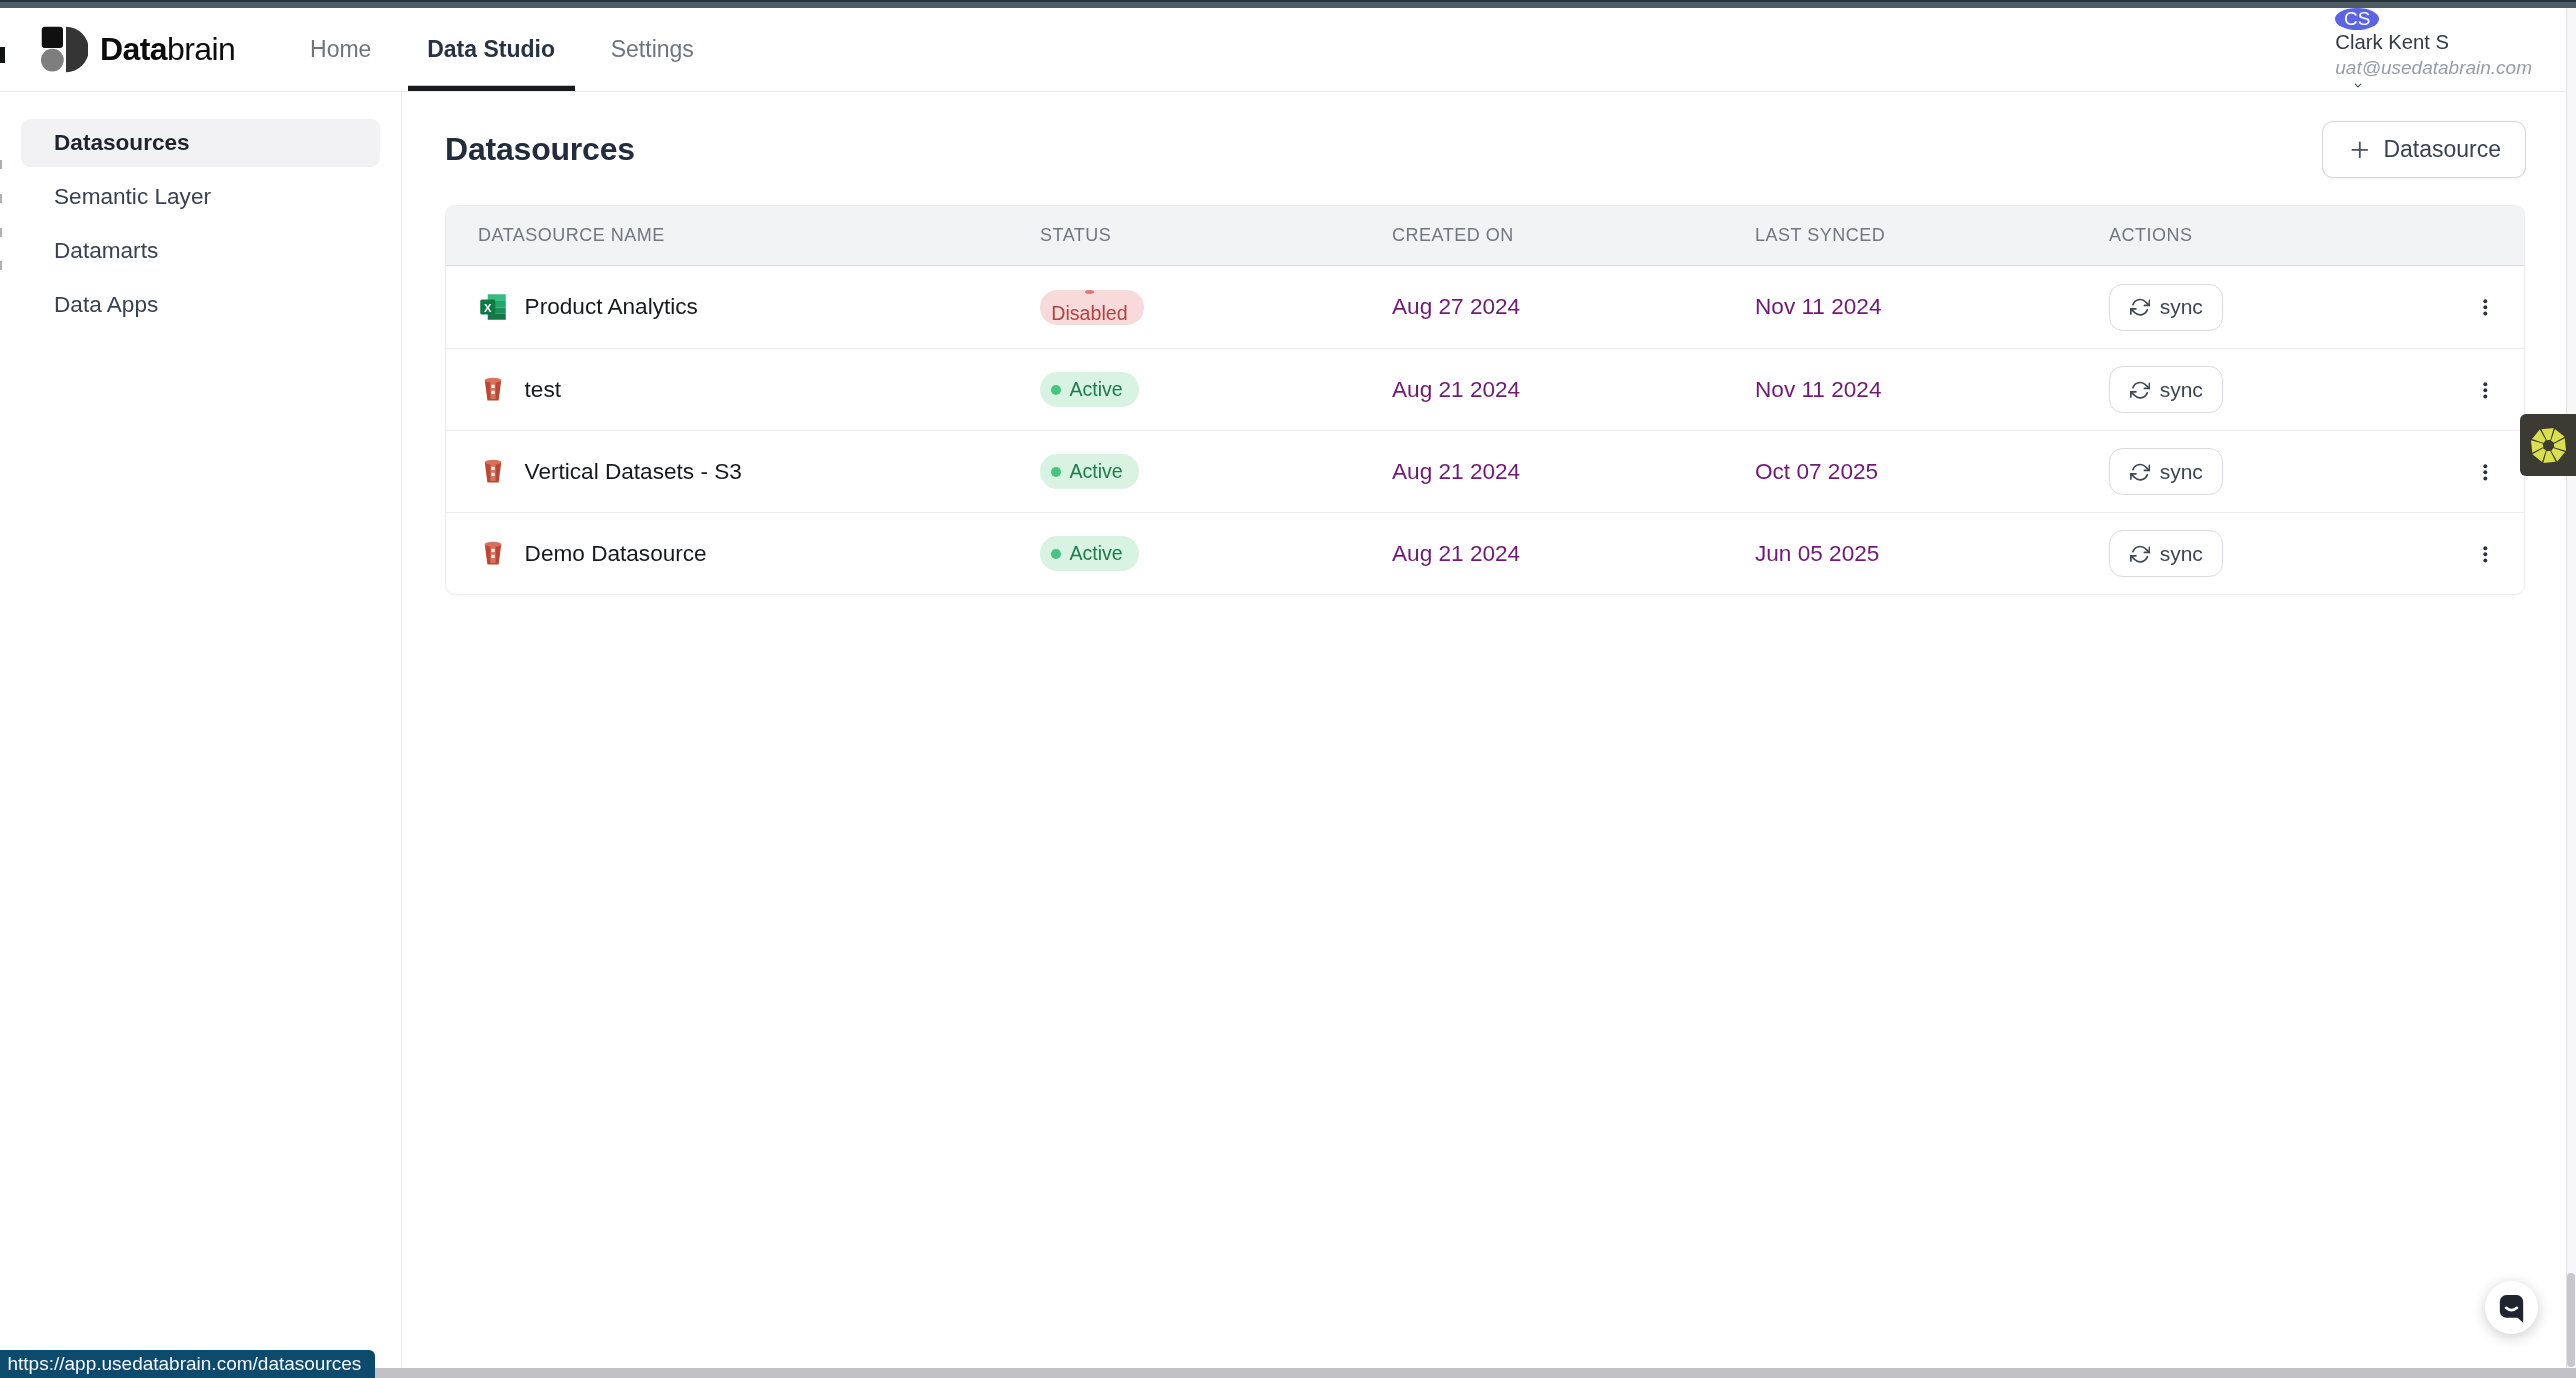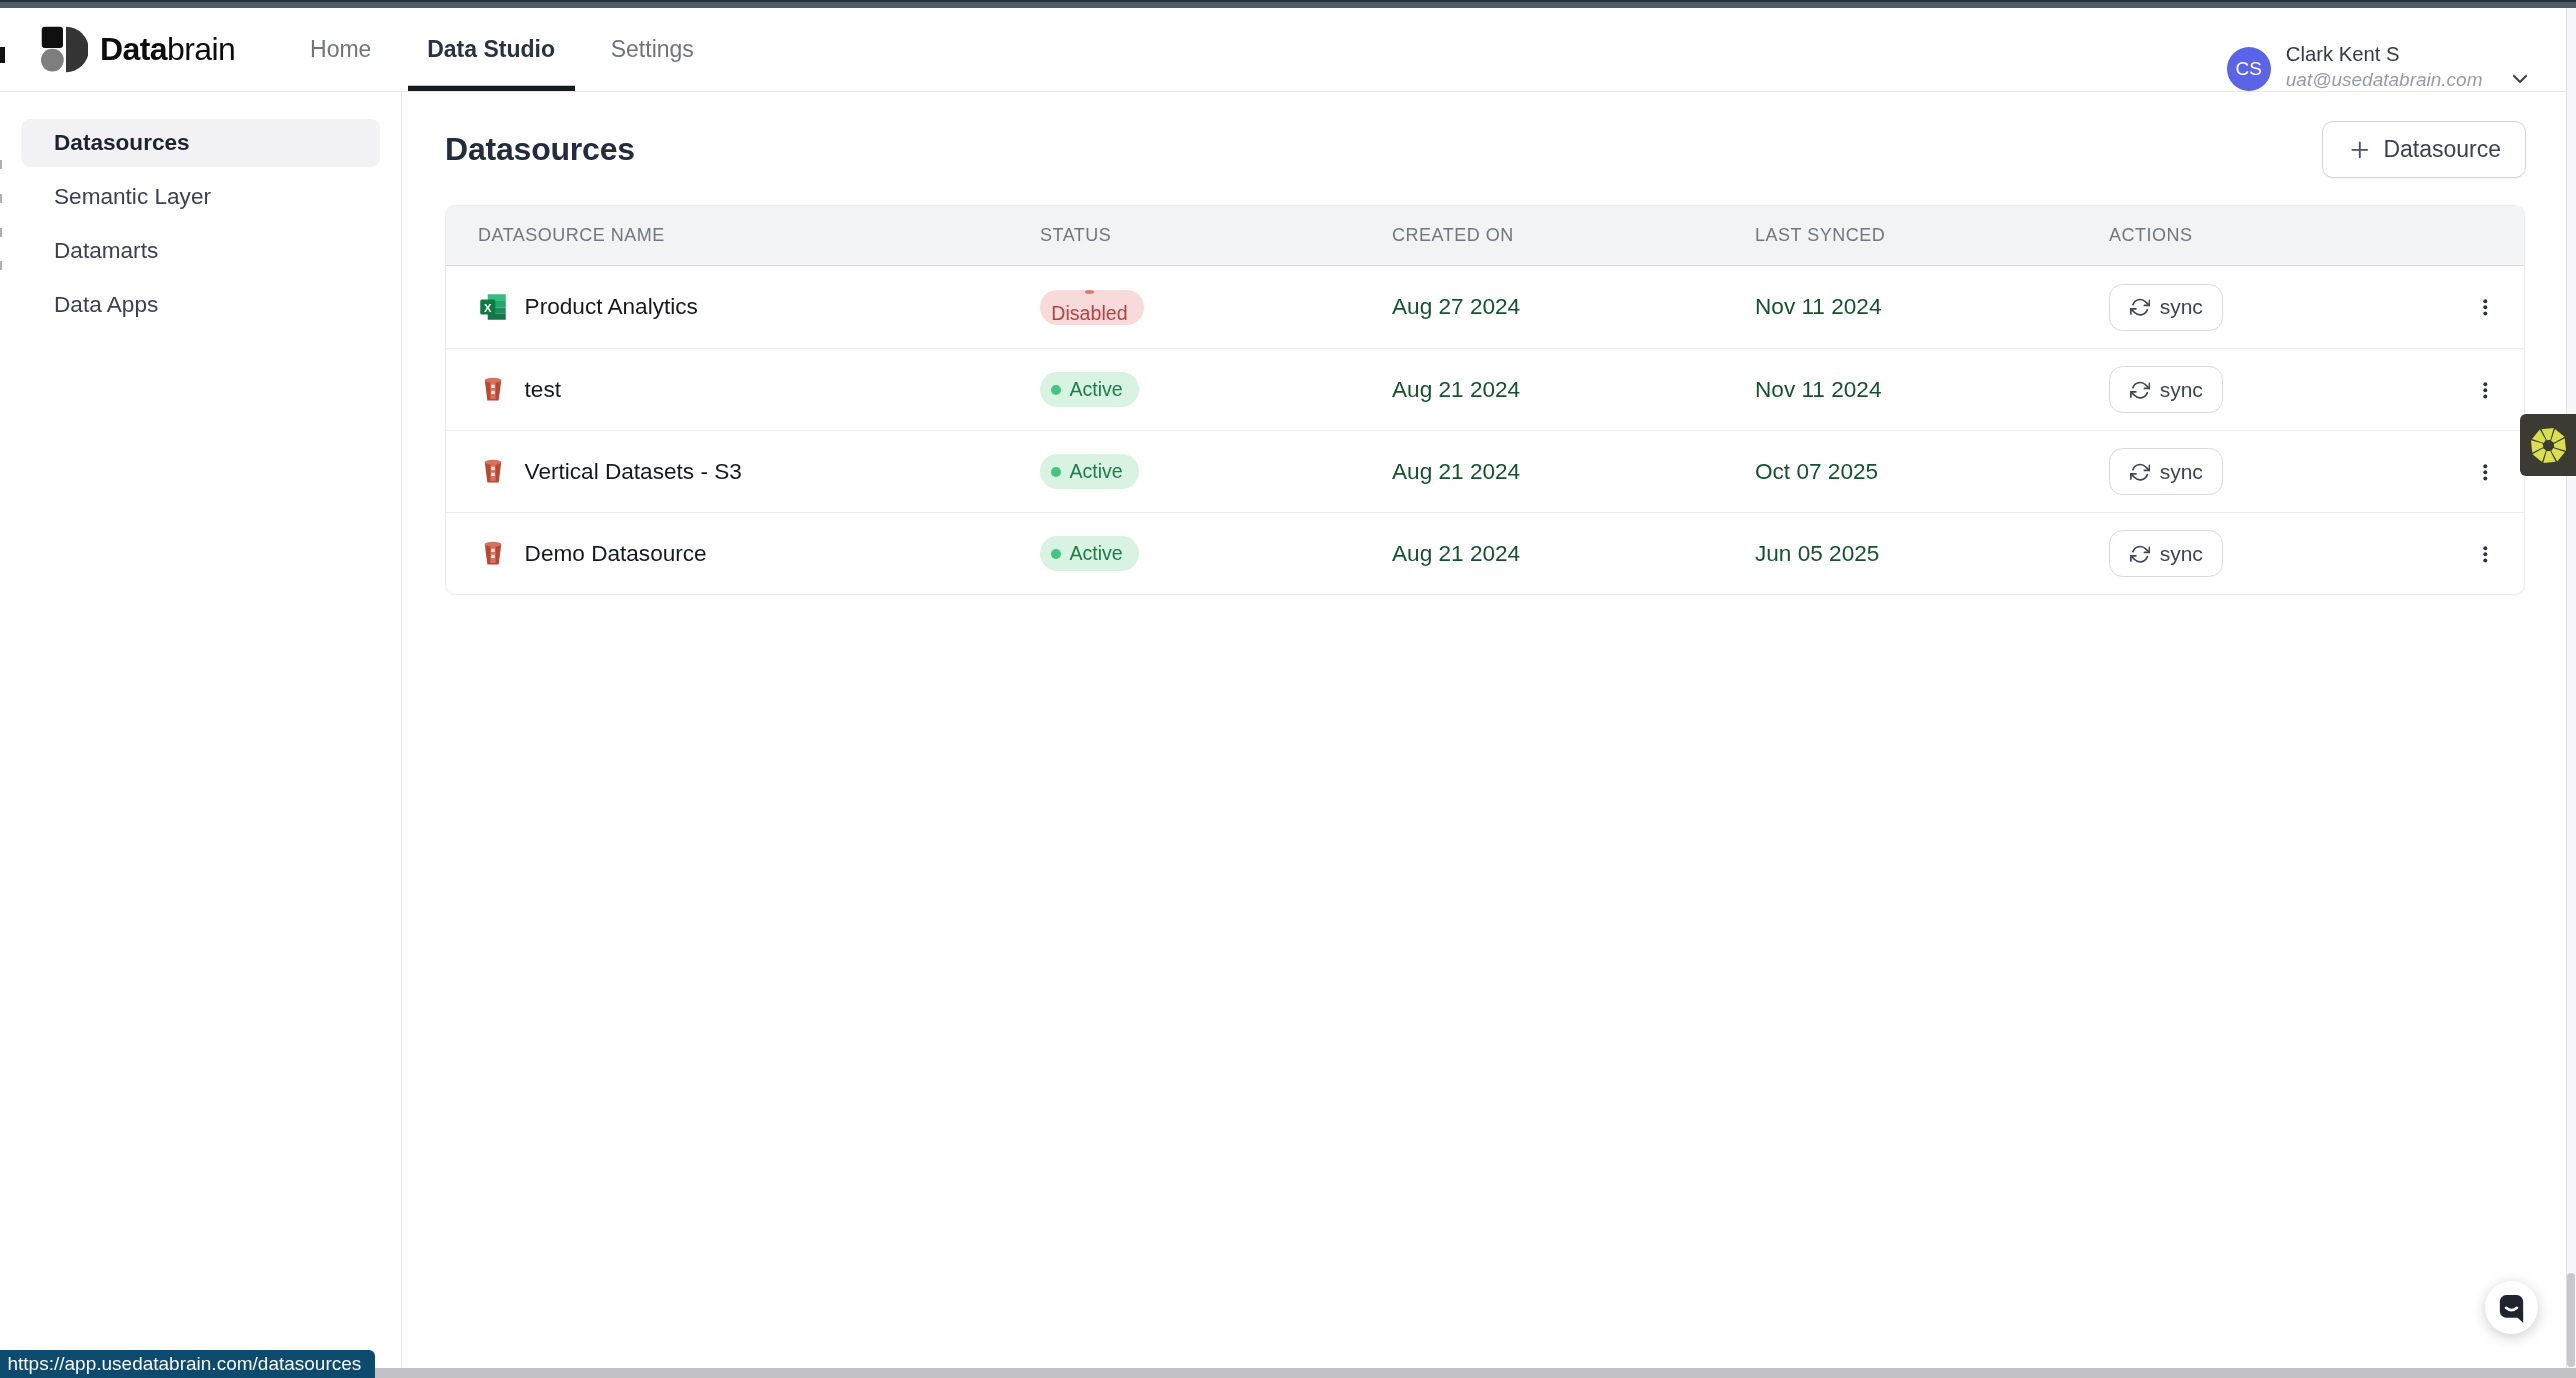--- a/index.html
+++ b/index.html
@@ -16,21 +16,21 @@
   .app-header { height:84px; background:#fff; border-bottom:1.5px solid #e9e9ed;
                 display:flex; align-items:stretch; }
   .brand { display:flex; align-items:center; gap:12px; padding-left:41px; cursor:pointer; }
   .brand-text { font-size:32px; letter-spacing:-0.6px; color:#0d0d0d; white-space:nowrap; }
   .brand-text .b { font-weight:700; }
   .brand-text .l { font-weight:400; }
   nav { display:flex; align-items:stretch; margin-left:47px; }
   .nav-item { display:flex; align-items:center; padding:0 19.6px; margin:0 8.3px;
               font-size:23px; color:#6e757e; cursor:pointer; }
   .nav-item.active { color:#273245; font-weight:700; box-shadow:inset 0 -5.3px 0 #17191c; }
-  .user { margin-left:auto; margin-right:44px; display:flex; align-items:flex-end; gap:15px; cursor:pointer; }
+  .user { margin-left:auto; margin-right:44px; display:flex; align-items:flex-start; gap:1px; cursor:pointer;flex-direction:column; }
   .avatar { width:44px; height:44px; border-radius:50%; background:#5b63e6; color:#fff;
             font-size:19px; display:flex; align-items:center; justify-content:center; }
   .user-info { display:flex; flex-direction:column; gap:3px; }
   .user-name { font-size:20.3px; color:#343b44; }
   .user-email { font-size:19px; color:#969da6;font-style:italic; }
   .user .chev { margin-left:10.5px; }
 
   
   .body { display:flex; height:1286px; }
   aside { width:402px; border-right:1.5px solid #eaeaee; padding-top:27px; flex-shrink:0; }
@@ -51,21 +51,21 @@
           overflow:hidden; box-shadow:0 0.8px 2.3px rgba(16,24,40,.04); background:#fff; }
   .thead, .tr { display:grid; grid-template-columns:594px 352px 363px 354px 338px 1fr;
                 align-items:center; }
   .thead { height:60px; background:#f2f3f5; border-bottom:1.5px solid #d7d7de; }
   .th { font-size:18px; color:#71767f; letter-spacing:0.5px; text-transform:uppercase; }
   .th:first-child, .td:first-child { padding-left:32px; }
   .tr { height:82px; background:#fff; cursor:pointer; }
   .tr + .tr { border-top:1.5px solid #ededf1; }
   .td { font-size:22.6px; color:#16191e; display:flex; align-items:center; }
   .td.name { gap:16.6px; }
-  .td.date { color:#14532d; }
+  .td.date { color:#701a75; }
   .ds-icon { width:30px; height:30px; display:inline-flex; }
   .badge { display:inline-flex; align-items:center; gap:8.3px; height:35px; padding:0 16.6px 0 11.3px;
            border-radius:17.3px; font-size:19.6px; }
   .badge .dot { width:9.8px; height:9.8px; border-radius:50%; }
   .badge.disabled { background:#f9dada; color:#b04242;flex-direction:column; }
   .badge.disabled .dot { background:#dd7b72; }
   .badge.active { background:#d9f3e2; color:#1d7c4a; }
   .badge.active .dot { background:#45c482; }
   .sync { display:inline-flex; align-items:center; gap:9.8px; height:47px; padding:0 19.6px;
           background:#fff; border:1.5px solid #d9d9df; border-radius:13.6px; font-size:21px;

